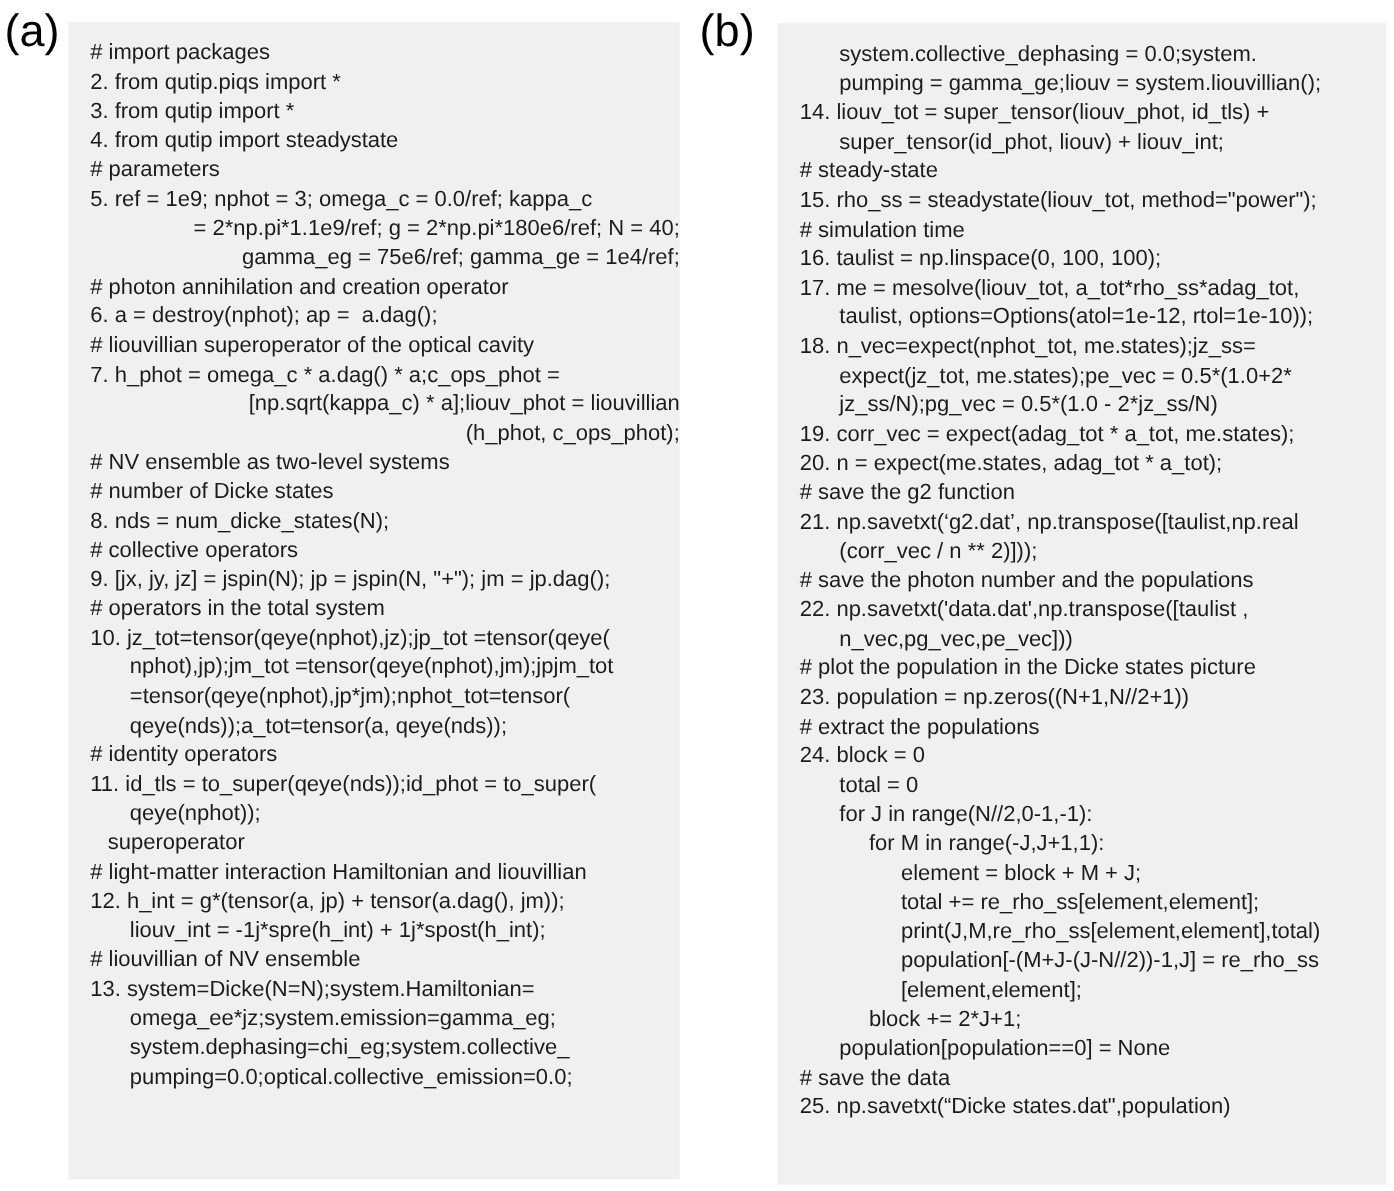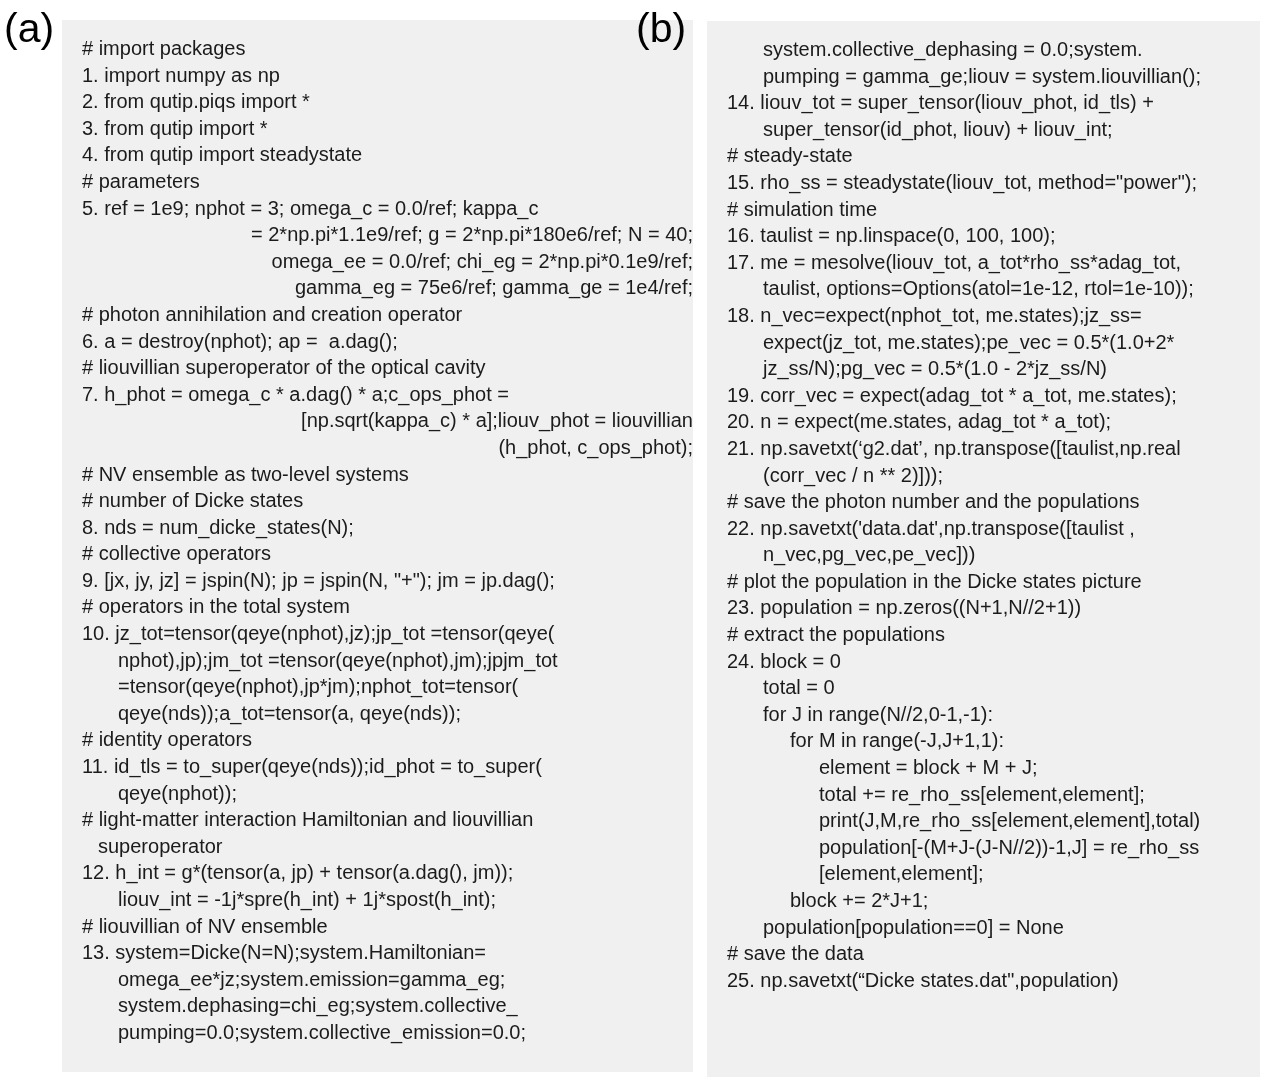--- a/index.html
+++ b/index.html
@@ -22,21 +22,21 @@
   }
   #label-a{left:4px;top:8px;}
   #label-b{left:636px;top:8px;}
   .code-panel{
     position:absolute;
     background:var(--panel-bg);
     box-sizing:border-box;
     padding:15px 0 0 20px;
     overflow:visible;
   }
-  #panel-a{left:62px;top:20px;width:631px;height:1052px;}
+  #panel-a{left:62px;top:20px;width:556px;height:1052px;}
   #panel-b{left:707px;top:21px;width:553px;height:1056px;}
   .code-line{
     white-space:pre;
     font-size:20px;
     line-height:26.6px;
     color:var(--text);
     font-family:"Liberation Sans", sans-serif;
   }
   .ind0{padding-left:0;}
   .ind1{padding-left:24px;text-align:right;}
@@ -46,77 +46,76 @@
   .indc{padding-left:16px;}
 </style>
 </head>
 <body>
 
 <div>
   <div id="label-a" class="panel-label">(a)</div>
 
   <div id="panel-a" class="code-panel">
       <div class="code-line ind0"># import packages</div>
-      <div class="code-line ind0">1. import numpy as np</div>
       <div class="code-line ind0">2. from qutip.piqs import *</div>
       <div class="code-line ind0">3. from qutip import *</div>
       <div class="code-line ind0">4. from qutip import steadystate</div>
       <div class="code-line ind0"># parameters</div>
       <div class="code-line ind0">5. ref = 1e9; nphot = 3; omega_c = 0.0/ref; kappa_c</div>
       <div class="code-line ind1">= 2*np.pi*1.1e9/ref; g = 2*np.pi*180e6/ref; N = 40;</div>
-      <div class="code-line ind1">omega_ee = 0.0/ref; chi_eg = 2*np.pi*0.1e9/ref;</div>
       <div class="code-line ind1">gamma_eg = 75e6/ref; gamma_ge = 1e4/ref;</div>
       <div class="code-line ind0"># photon annihilation and creation operator</div>
       <div class="code-line ind0">6. a = destroy(nphot); ap =  a.dag();</div>
       <div class="code-line ind0"># liouvillian superoperator of the optical cavity</div>
       <div class="code-line ind0">7. h_phot = omega_c * a.dag() * a;c_ops_phot =</div>
       <div class="code-line ind1">[np.sqrt(kappa_c) * a];liouv_phot = liouvillian</div>
       <div class="code-line ind1">(h_phot, c_ops_phot);</div>
       <div class="code-line ind0"># NV ensemble as two-level systems</div>
       <div class="code-line ind0"># number of Dicke states</div>
       <div class="code-line ind0">8. nds = num_dicke_states(N);</div>
       <div class="code-line ind0"># collective operators</div>
       <div class="code-line ind0">9. [jx, jy, jz] = jspin(N); jp = jspin(N, "+"); jm = jp.dag();</div>
       <div class="code-line ind0"># operators in the total system</div>
       <div class="code-line ind0">10. jz_tot=tensor(qeye(nphot),jz);jp_tot =tensor(qeye(</div>
       <div class="code-line ind2">nphot),jp);jm_tot =tensor(qeye(nphot),jm);jpjm_tot</div>
       <div class="code-line ind2">=tensor(qeye(nphot),jp*jm);nphot_tot=tensor(</div>
       <div class="code-line ind2">qeye(nds));a_tot=tensor(a, qeye(nds));</div>
       <div class="code-line ind0"># identity operators</div>
       <div class="code-line ind0">11. id_tls = to_super(qeye(nds));id_phot = to_super(</div>
       <div class="code-line ind2">qeye(nphot));</div>
+      <div class="code-line indc">superoperator</div>
       <div class="code-line ind0"># light-matter interaction Hamiltonian and liouvillian</div>
-      <div class="code-line indc">superoperator</div>
       <div class="code-line ind0">12. h_int = g*(tensor(a, jp) + tensor(a.dag(), jm));</div>
       <div class="code-line ind2">liouv_int = -1j*spre(h_int) + 1j*spost(h_int);</div>
       <div class="code-line ind0"># liouvillian of NV ensemble</div>
       <div class="code-line ind0">13. system=Dicke(N=N);system.Hamiltonian=</div>
       <div class="code-line ind2">omega_ee*jz;system.emission=gamma_eg;</div>
       <div class="code-line ind2">system.dephasing=chi_eg;system.collective_</div>
-      <div class="code-line ind2">pumping=0.0;system.collective_emission=0.0;</div>
+      <div class="code-line ind2">pumping=0.0;optical.collective_emission=0.0;</div>
     </div>
 
   <div id="label-b" class="panel-label">(b)</div>
 
   <div id="panel-b" class="code-panel">
       <div class="code-line ind2">system.collective_dephasing = 0.0;system.</div>
       <div class="code-line ind2">pumping = gamma_ge;liouv = system.liouvillian();</div>
       <div class="code-line ind0">14. liouv_tot = super_tensor(liouv_phot, id_tls) +</div>
       <div class="code-line ind2">super_tensor(id_phot, liouv) + liouv_int;</div>
       <div class="code-line ind0"># steady-state</div>
       <div class="code-line ind0">15. rho_ss = steadystate(liouv_tot, method="power");</div>
       <div class="code-line ind0"># simulation time</div>
       <div class="code-line ind0">16. taulist = np.linspace(0, 100, 100);</div>
       <div class="code-line ind0">17. me = mesolve(liouv_tot, a_tot*rho_ss*adag_tot,</div>
       <div class="code-line ind2">taulist, options=Options(atol=1e-12, rtol=1e-10));</div>
       <div class="code-line ind0">18. n_vec=expect(nphot_tot, me.states);jz_ss=</div>
       <div class="code-line ind2">expect(jz_tot, me.states);pe_vec = 0.5*(1.0+2*</div>
       <div class="code-line ind2">jz_ss/N);pg_vec = 0.5*(1.0 - 2*jz_ss/N)</div>
       <div class="code-line ind0">19. corr_vec = expect(adag_tot * a_tot, me.states);</div>
       <div class="code-line ind0">20. n = expect(me.states, adag_tot * a_tot);</div>
+      <div class="code-line ind0"># save the g2 function</div>
       <div class="code-line ind0">21. np.savetxt(‘g2.dat’, np.transpose([taulist,np.real</div>
       <div class="code-line ind2">(corr_vec / n ** 2)]));</div>
       <div class="code-line ind0"># save the photon number and the populations</div>
       <div class="code-line ind0">22. np.savetxt('data.dat',np.transpose([taulist ,</div>
       <div class="code-line ind2">n_vec,pg_vec,pe_vec]))</div>
       <div class="code-line ind0"># plot the population in the Dicke states picture</div>
       <div class="code-line ind0">23. population = np.zeros((N+1,N//2+1))</div>
       <div class="code-line ind0"># extract the populations</div>
       <div class="code-line ind0">24. block = 0</div>
       <div class="code-line ind2">total = 0</div>

